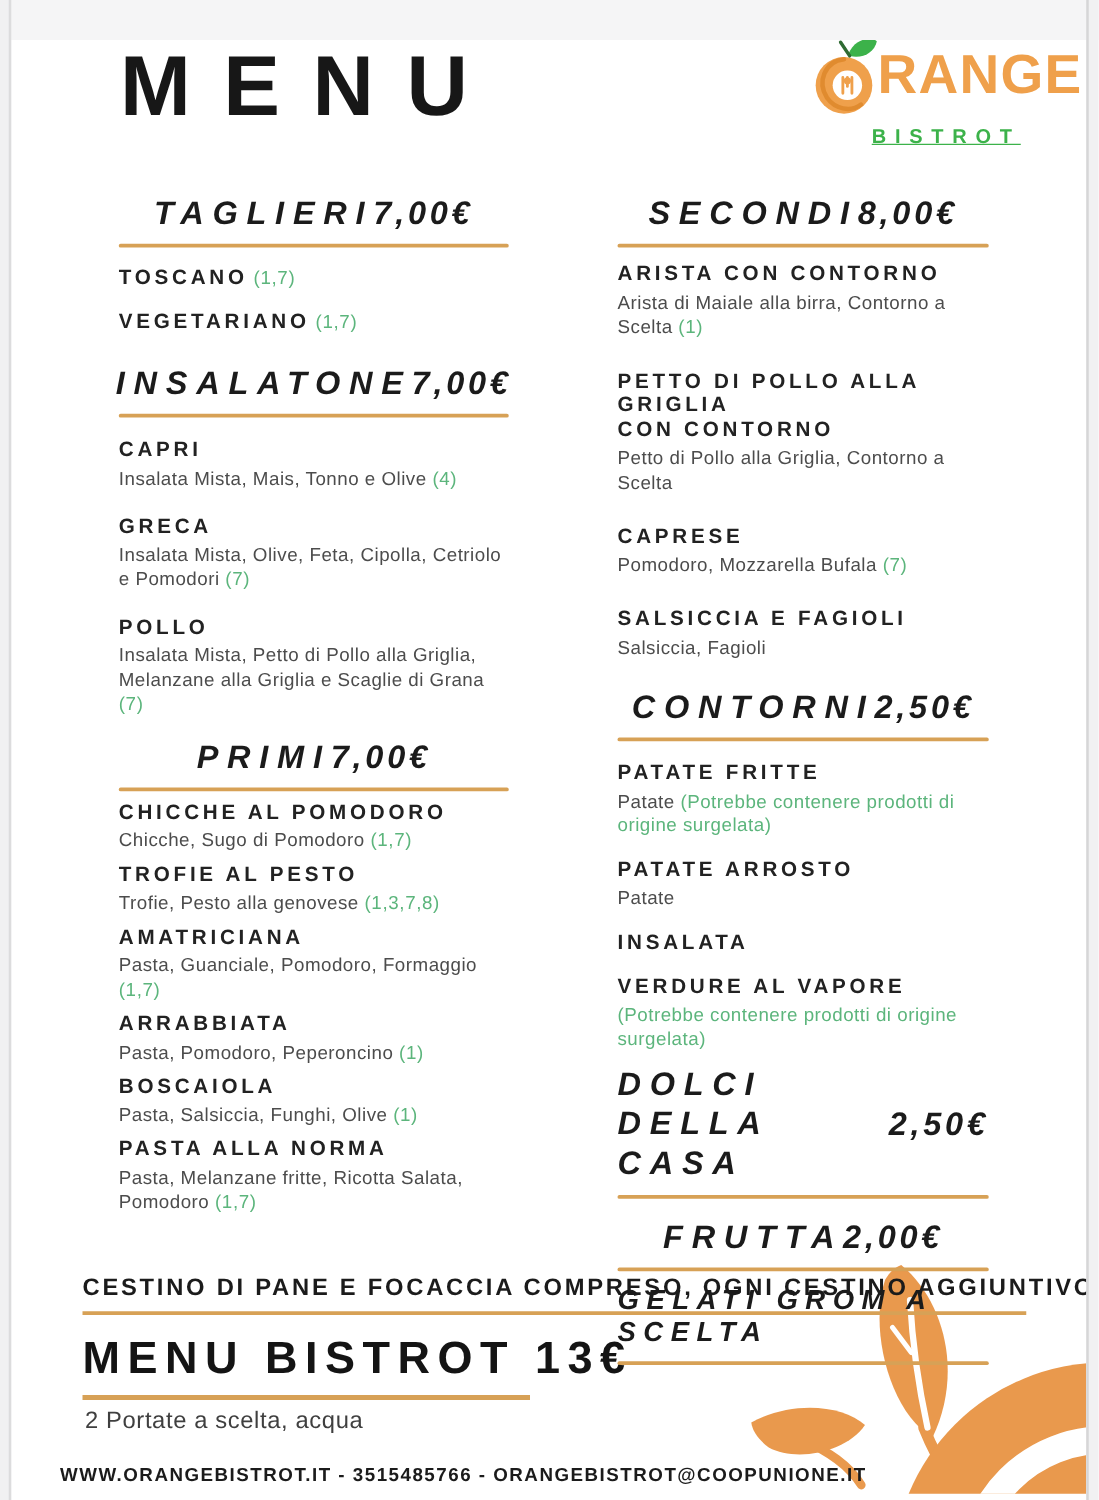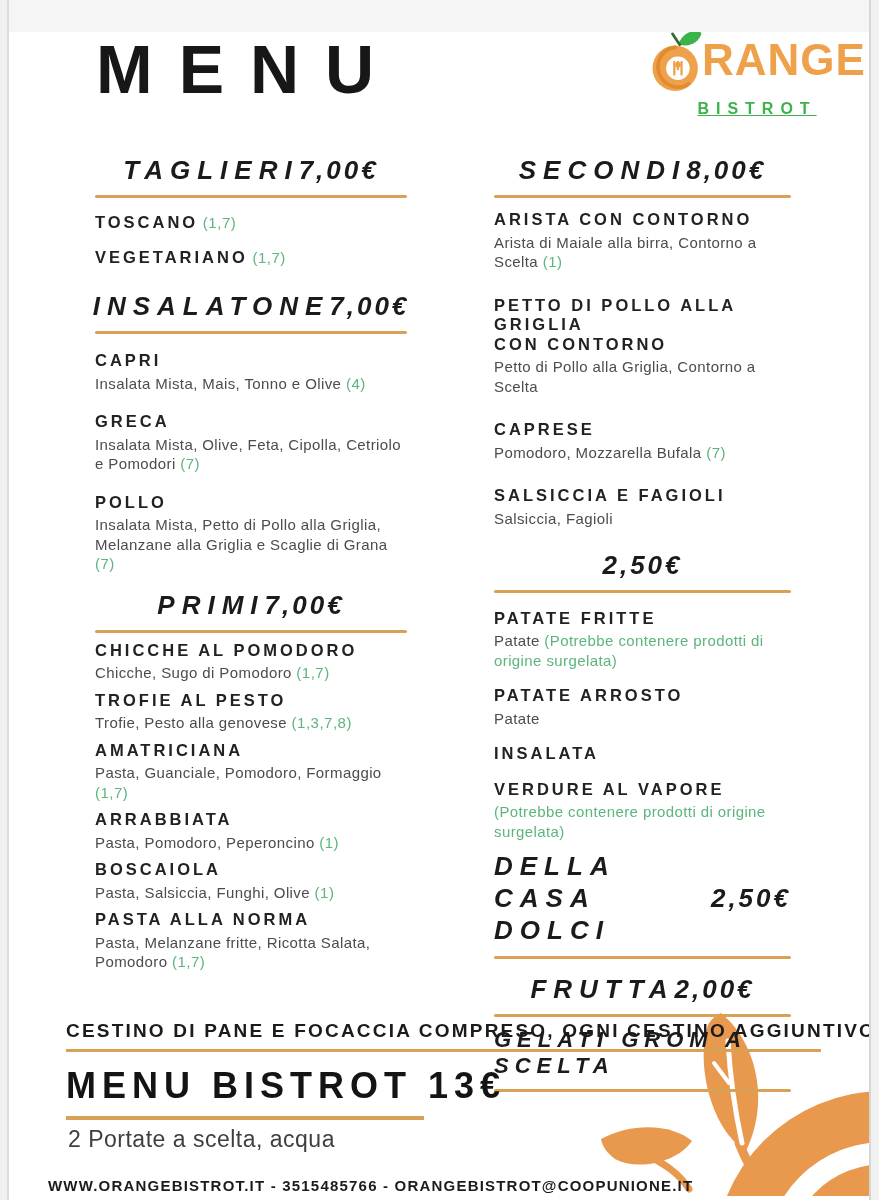--- a/index.html
+++ b/index.html
@@ -51,21 +51,21 @@
   .sec-right-2 .section-title{line-height:1.22;}
   .sec-right-2{margin-bottom:15px;}
   .sec-right-3{margin-bottom:10px;}
   .sec-right-4 .section-title{font-size:22px;letter-spacing:6px;}
   
   .footer{position:absolute;left:0;right:0;top:1020px;z-index:2;}
   .bread-note{margin-left:66px;margin-right:58px;font-size:19px;font-weight:800;letter-spacing:2.2px;color:#1b1b1b;white-space:nowrap;}
   .bread-underline{margin-left:66px;margin-right:58px;height:3px;background:var(--underline-gold);margin-top:7px;}
   .menu-bistrot{margin-left:66px;font-size:36px;font-weight:800;letter-spacing:6px;margin-top:13px;color:#141414;}
   .bistrot-underline{margin-left:66px;width:358px;height:4px;background:var(--underline-gold);margin-top:9px;}
-  .portate{margin-left:68px;font-size:23px;color:#3f3f3f;letter-spacing:0.5px;margin-top:6px;}
+  .portate{margin-left:68px;font-size:19px;color:#3f3f3f;letter-spacing:0.5px;margin-top:6px;}
   .contact{margin-left:48px;font-size:15px;font-weight:800;letter-spacing:1.2px;color:#1b1b1b;margin-top:24px;}
   
   .deco{position:absolute;right:10px;bottom:0;z-index:1;pointer-events:none;}
 </style>
 </head>
 <body>
 
 <div class="edge-top"></div>
 <div class="edge-left"></div>
 <div class="edge-right"></div>
@@ -182,20 +182,23 @@
         <div class="item-name">CAPRESE</div>
         <div class="item-desc">Pomodoro, Mozzarella Bufala <span class="allergen">(7)</span></div>
       </div>
       <div class="menu-item">
         <div class="item-name">SALSICCIA E FAGIOLI</div>
         <div class="item-desc">Salsiccia, Fagioli</div>
       </div>
     </section>
     <section class="menu-section sec-right-1">
       <div class="section-header">
+        <div class="section-title">
+          <div class="title-line">CONTORNI</div>
+        </div>
         <div class="section-price">2,50€</div>
       </div>
       <div class="section-underline"></div>
       <div class="menu-item">
         <div class="item-name">PATATE FRITTE</div>
         <div class="item-desc">Patate <span class="green-note">(Potrebbe contenere prodotti di origine surgelata)</span></div>
       </div>
       <div class="menu-item">
         <div class="item-name">PATATE ARROSTO</div>
         <div class="item-desc">Patate</div>
@@ -204,22 +207,22 @@
         <div class="item-name">INSALATA</div>
       </div>
       <div class="menu-item">
         <div class="item-name">VERDURE AL VAPORE</div>
         <div class="item-desc"><span class="green-note">(Potrebbe contenere prodotti di origine surgelata)</span></div>
       </div>
     </section>
     <section class="menu-section sec-right-2">
       <div class="section-header">
         <div class="section-title">
+          <div class="title-line">DOLCI</div>
           <div class="title-line">DELLA CASA</div>
-          <div class="title-line">DOLCI</div>
         </div>
         <div class="section-price">2,50€</div>
       </div>
       <div class="section-underline"></div>
     </section>
     <section class="menu-section sec-right-3">
       <div class="section-header">
         <div class="section-title">
           <div class="title-line">FRUTTA</div>
         </div>

